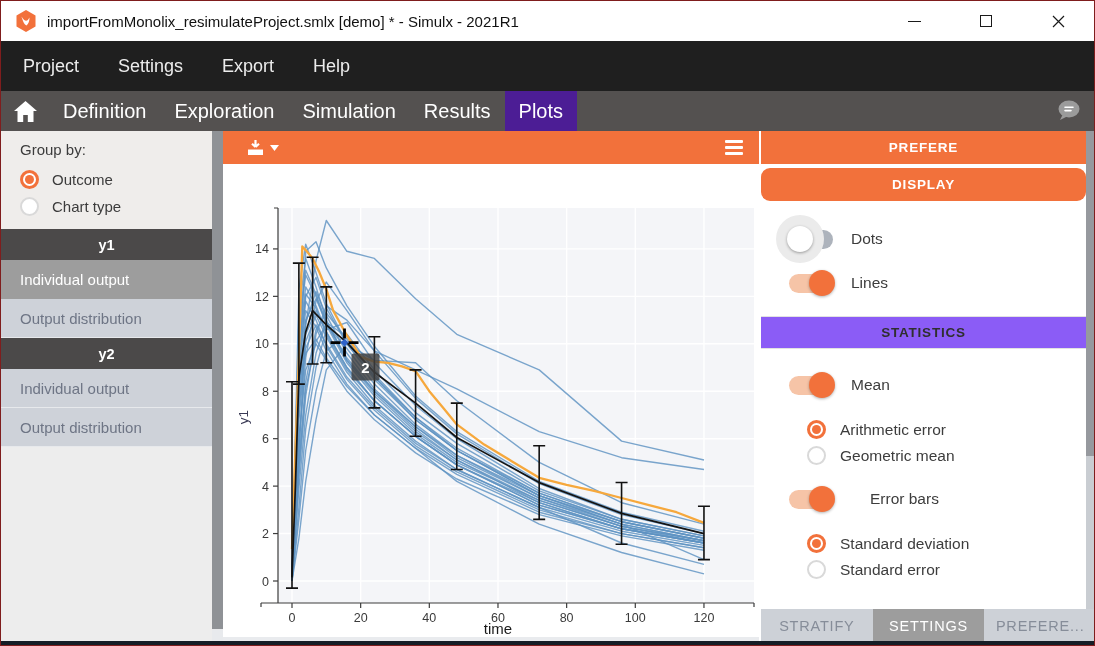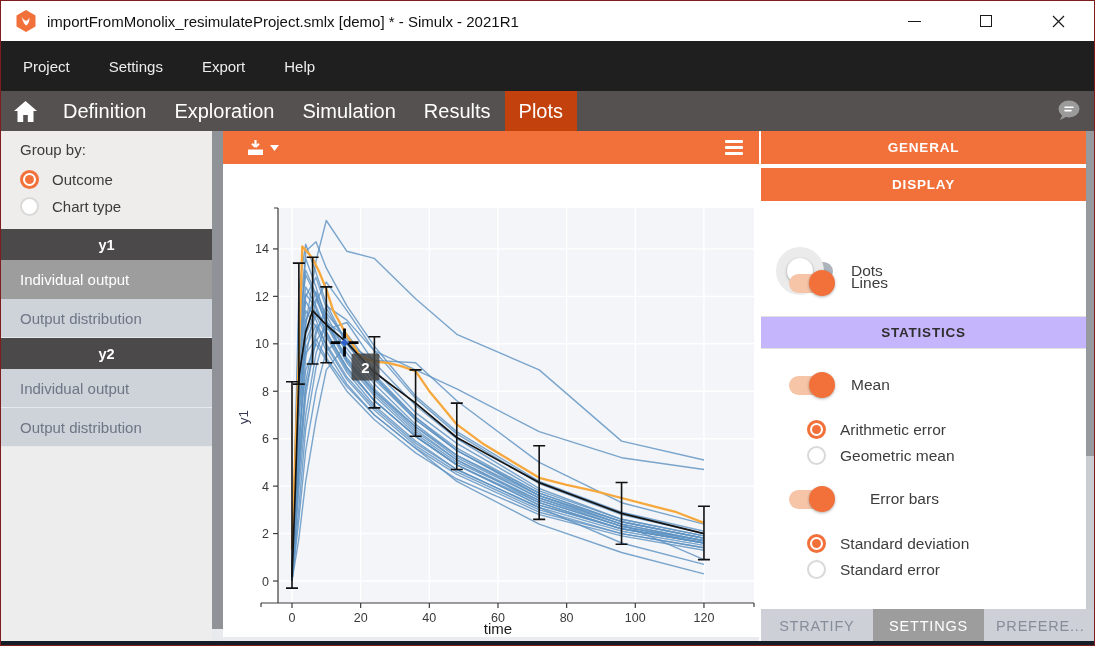--- a/index.html
+++ b/index.html
@@ -10,27 +10,27 @@
   .titlebar { position:absolute; left:0; top:0; width:100%; height:40px; background:#fff; display:flex; align-items:center; }
   .app-logo { width:24px; height:24px; margin-left:13px; }
   .title-text { margin-left:9px; font-size:15px; color:#111; }
   .win-controls { position:absolute; right:0; top:0; height:40px; display:flex; }
   .win-btn { width:72px; height:40px; display:flex; align-items:center; justify-content:center; cursor:default; }
   .min-glyph { width:13px; height:0; border-top:1.4px solid #1a1a1a; }
   .max-glyph { width:12px; height:12px; border:1.3px solid #1a1a1a; }
 
   
   .menubar { position:absolute; left:0; top:40px; width:100%; height:50px; background:#1F1F1F; display:flex; align-items:center; padding-left:22px; gap:39px; }
-  .menu-item { color:#ECECEC; font-size:15px; cursor:default; }
+  .menu-item { color:#ECECEC; font-size:18px; cursor:default; }
 
   
   .tabbar { position:absolute; left:0; top:90px; width:100%; height:40px; background:#545150; display:flex; align-items:stretch; }
   .home-btn { width:48px; display:flex; align-items:center; justify-content:center; }
   .tab { display:flex; align-items:center; padding:17px 14px; color:#fff; font-size:20px; cursor:default; }
-  .tab.active { background:#c2410c;text-align:center; }
+  .tab.active { background:#4c1d95;text-align:center; }
   .chat-btn { position:absolute; right:8px; top:0; height:40px; width:36px; display:flex; align-items:center; justify-content:center; }
 
   
   .sidebar { position:absolute; left:0; top:130px; width:211px; height:512px; background:#EDEDED; }
   .groupby { background:#EFEDEB; height:98px; padding:10px 0 0 19px; }
   .groupby-label { font-size:15px; color:#3C3C3C; margin-bottom:8px; }
   .gb-row { display:flex; align-items:center; gap:13px; height:27px; }
   .gb-label { font-size:15px; color:#3C3C3C; }
   .radio { width:19px; height:19px; border-radius:50%; background:#fff; border:2px solid #D9D9D9; position:relative; flex:none; }
   .radio.active { border:3px solid #F2713B; }
@@ -51,21 +51,21 @@
   .dl-group { display:flex; align-items:center; margin-left:24px; gap:6px; cursor:default; }
   .hamburger { position:absolute; right:16px; top:9px; width:18px; cursor:default; }
   .hamburger div { height:2.6px; background:#fff; margin-bottom:3.4px; border-radius:1px; }
   .plot-canvas { position:relative; width:536px; height:473px; background:#fff; }
   .hscroll { position:absolute; left:222px; top:636px; width:536px; height:6px; background:#E9EBEE; }
   .col-divider { position:absolute; left:758px; top:130px; width:2px; height:512px; background:#fff; }
 
   
   .rpanel { position:absolute; left:760px; top:130px; width:325px; height:512px; background:#fff; }
   .sec-bar { position:absolute; left:0; width:325px; height:33px; background:#F2713B; color:#fff; font-weight:bold; font-size:13.5px; letter-spacing:.8px; display:flex; align-items:center; justify-content:center; cursor:default; }
-  .stat-bar { position:absolute; left:0; top:185px; width:325px; height:33px; background:#c4b5fd; border-top:1px solid #E2E2E2; border-bottom:1px solid #E2E2E2; color:#2F2F2F; font-weight:bold; font-size:13.5px; letter-spacing:.8px; display:flex; align-items:center; justify-content:center; }
+  .stat-bar { position:absolute; left:0; top:185px; width:325px; height:33px; background:#8b5cf6; border-top:1px solid #E2E2E2; border-bottom:1px solid #E2E2E2; color:#2F2F2F; font-weight:bold; font-size:13.5px; letter-spacing:.8px; display:flex; align-items:center; justify-content:center; }
   .toggle-row { position:absolute; left:0; width:325px; height:28px; display:flex; align-items:center; padding-left:28px; gap:18px; }
   .toggle { width:44px; height:19px; border-radius:10px; background:#ADB3BC; position:relative; flex:none; cursor:default; }
   .toggle .knob { position:absolute; left:-2px; top:-3.5px; width:26px; height:26px; border-radius:50%; background:#fff; box-shadow:0 1px 3px rgba(0,0,0,.4); }
   .toggle.halo .knob { box-shadow:0 1px 3px rgba(0,0,0,.35), 0 0 0 11px #EBEBEB; }
   .toggle.active { background:#F6C4A7; }
   .toggle.active .knob { left:20px; background:#F2713B; box-shadow:0 1px 3px rgba(0,0,0,.3); }
   .toggle-label { font-size:15.5px; color:#3D3D3D; }
   .radio-row { position:absolute; left:0; width:325px; height:21px; display:flex; align-items:center; padding-left:46px; gap:14px; }
   .radio-label { font-size:15.5px; color:#3D3D3D; }
 
@@ -279,27 +279,27 @@
           <rect x="118.7249" y="175.814" width="5.6" height="5.6" fill="#2E62C9" transform="rotate(45 121.5249 178.614)"></rect>
           <rect x="128.5249" y="189.614" width="28" height="27" rx="2" fill="rgba(64,64,64,0.83)"></rect>
           <text x="142.5249" y="208.614" text-anchor="middle" font-size="15" font-weight="bold" fill="#fff">2</text>
         </svg></div>
   </div>
   <div class="hscroll"></div>
   <div class="col-divider"></div>
 
   <div class="rpanel">
     <div class="sec-bar" style="top:0;">
-        <span>GENERAL</span>
-      </div>
-    <div class="sec-bar" style="top:37px;">
+        <span>PREFERE</span>
+      </div>
+    <div class="sec-bar" style="top:37px;border-radius:9px;">
         <span>DISPLAY</span>
       </div>
 
-    <div class="toggle-row" style="top:94px;margin-top:32px;">
+    <div class="toggle-row" style="top:94px;">
       <div class="toggle halo">
           <div class="knob"></div>
         </div>
       <span class="toggle-label">Dots</span>
     </div>
     <div class="toggle-row" style="top:138px;">
       <div class="toggle active">
           <div class="knob"></div>
         </div>
       <span class="toggle-label">Lines</span>

